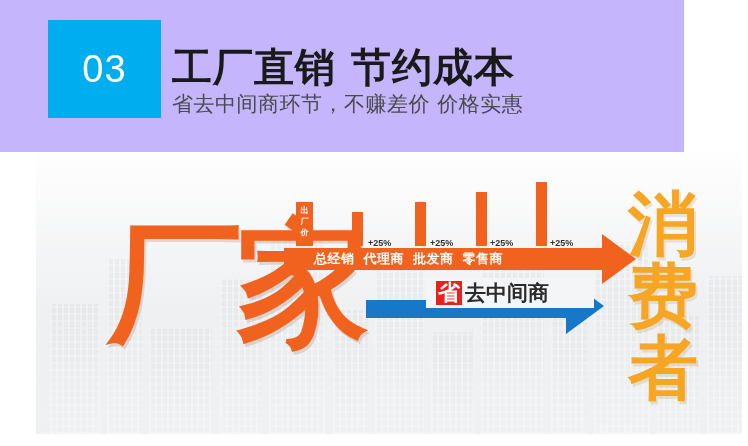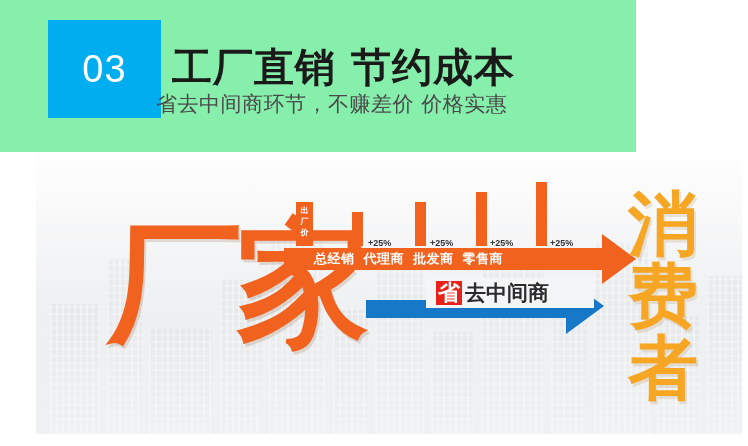--- a/index.html
+++ b/index.html
@@ -4,39 +4,39 @@
 <style>
   * { margin:0; padding:0; box-sizing:border-box; }
   html,body { width:748px; height:446px; overflow:hidden; }
   body {
     background:#ffffff;
     font-family:"Liberation Sans","DejaVu Sans",sans-serif;
     position:relative;
   }
 
   
-  #header { position:absolute; left:0; top:0; width:636px; height:152px; background:#86efac;padding-left:24px; }
+  #header { position:absolute; left:0; top:0; width:684px; height:152px; background:#c4b5fd;padding-left:24px; }
 
   #badge {
     position:absolute; left:48px; top:20px; width:113px; height:98px;
     background:#00AEEF;
     display:flex; align-items:center; justify-content:center;
   }
   #badge-num {
     color:#ffffff; font-size:38px; font-weight:400; letter-spacing:1px;
     font-family:"Liberation Sans","DejaVu Sans",sans-serif;
   }
 
   #title {
     position:absolute; left:172px; top:40px;
     font-size:40px; font-weight:bold; color:#1a1a1a;
     letter-spacing:1px; white-space:nowrap;
   }
   #subtitle {
-    position:absolute; left:156px; top:90px;
+    position:absolute; left:172px; top:90px;
     font-size:21px; font-weight:400; color:#4a4a4a;
     letter-spacing:0.5px; white-space:nowrap;
   }
 
   
   #graphic {
     position:absolute; left:36px; top:152px; width:706px; height:282px;
     overflow:hidden;
     background:
       linear-gradient(180deg, rgba(255,255,255,0.55) 0%, rgba(250,250,251,0.30) 38%, rgba(236,238,240,0.26) 72%, rgba(228,230,233,0.40) 100%),

